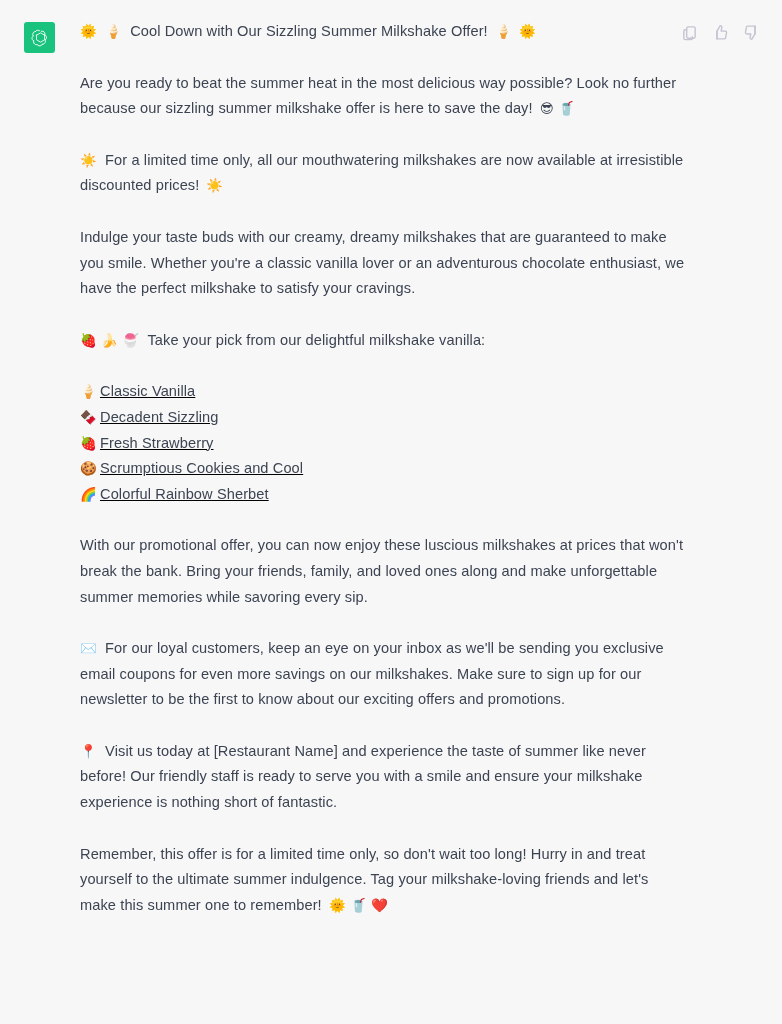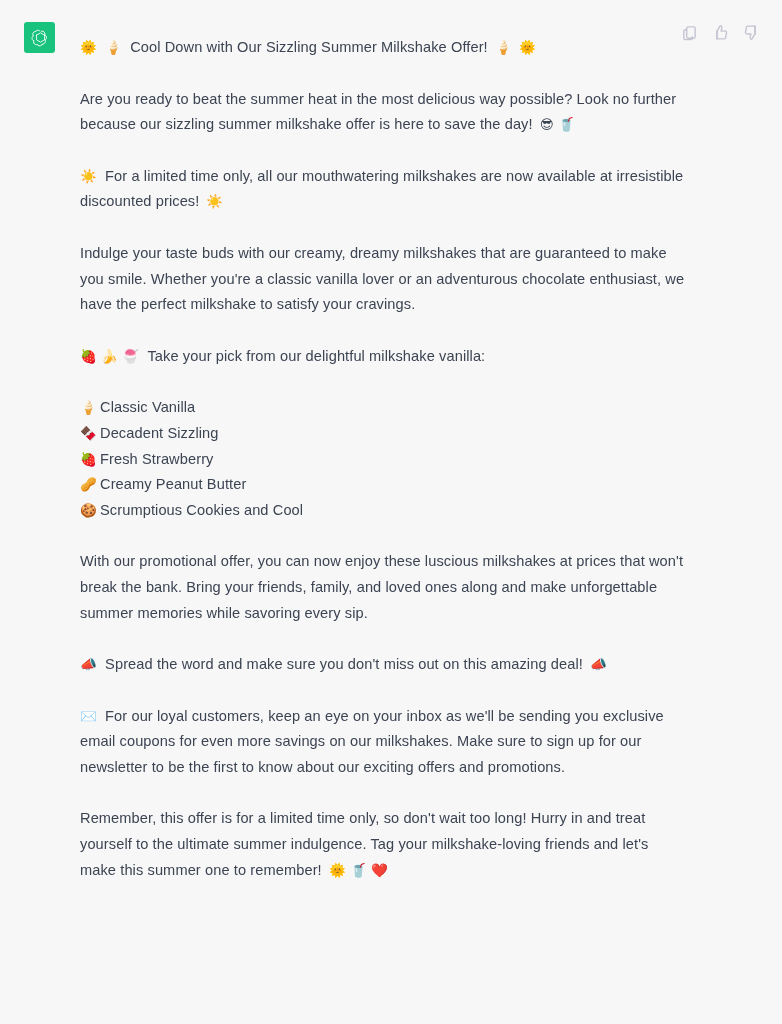--- a/index.html
+++ b/index.html
@@ -9,21 +9,21 @@
     height: 1024px;
     background: #f7f7f8;
     font-family: "Liberation Sans", sans-serif;
   }
 
   .chat-message {
     position: relative;
     width: 782px;
     min-height: 1024px;
     background: #f7f7f8;
-    padding: 30px 0 0 0;
+    padding: 14px 0 0 0;
   }
 
   
   .avatar {
     position: absolute;
     left: 24px;
     top: 22px;
     width: 31px;
     height: 31px;
     border-radius: 3px;
@@ -73,20 +73,21 @@
     margin-bottom: 26px;
     white-space: nowrap;
   }
 
   .content p { margin-bottom: 26px; }
 
   .flavor-list {
     list-style: none;
     margin: 0 0 26px 0;
     padding: 0;
+    text-decoration: underline;
   }
   .flavor-list li {
     margin-bottom: 0px;
     line-height: 25.6px;
   }
 
   .emoji {
     font-family: "DejaVu Sans", sans-serif;
     font-size: 13.5px;
     display: inline-block;
@@ -169,42 +170,41 @@
       <li>
         <span class="bullet-emoji">🍦</span><span>Classic Vanilla</span>
       </li>
       <li>
         <span class="bullet-emoji">🍫</span><span>Decadent Sizzling</span>
       </li>
       <li>
         <span class="bullet-emoji">🍓</span><span>Fresh Strawberry</span>
       </li>
       <li>
-        <span class="bullet-emoji">🥜</span><span>Creamy Peanut Butter</span>
-      </li>
-      <li>
         <span class="bullet-emoji">🍪</span><span>Scrumptious Cookies and Cool</span>
       </li>
+      <li>
+        <span class="bullet-emoji">🌈</span><span>Colorful Rainbow Sherbet</span>
+      </li>
     </ul>
 
     <p>
       <span>With our promotional offer, you can now enjoy these luscious milkshakes at prices that won't break the bank. Bring your friends, family, and loved ones along and make unforgettable summer memories while savoring every sip.</span>
     </p>
 
-    <p>
-      <span class="emoji lead">📣</span>
-      <span>Spread the word and make sure you don't miss out on this amazing deal!</span>
-      <span class="emoji trail">📣</span>
-    </p>
 
     <p>
       <span class="emoji lead">✉️</span>
       <span>For our loyal customers, keep an eye on your inbox as we'll be sending you exclusive email coupons for even more savings on our milkshakes. Make sure to sign up for our newsletter to be the first to know about our exciting offers and promotions.</span>
     </p>
 
+    <p>
+      <span class="emoji lead">📍</span>
+      <span>Visit us today at [Restaurant Name] and experience the taste of summer like never before! Our friendly staff is ready to serve you with a smile and ensure your milkshake experience is nothing short of fantastic.</span>
+    </p>
 
     <p>
       <span>Remember, this offer is for a limited time only, so don't wait too long! Hurry in and treat yourself to the ultimate summer indulgence. Tag your milkshake-loving friends and let's make this summer one to remember!</span>
       <span class="emoji trail">🌞 🥤 ❤️</span>
     </p>
 
   </div>
 </div>
 
 </body></html>

